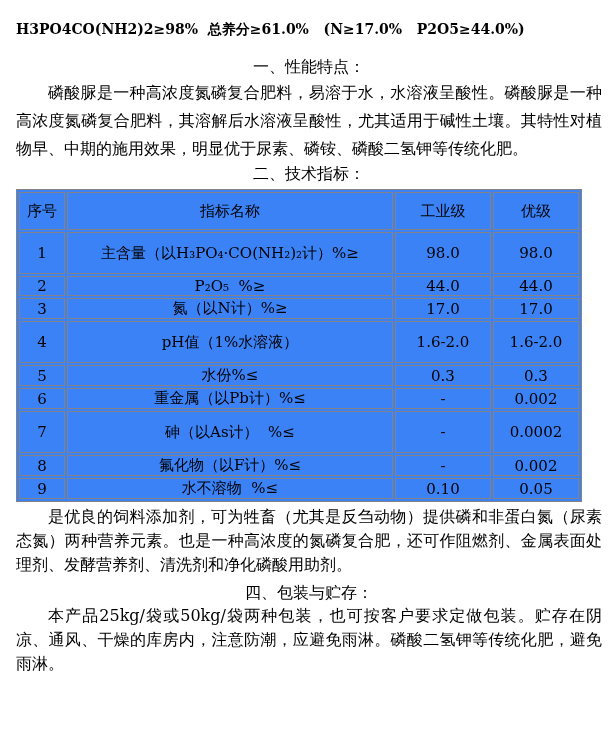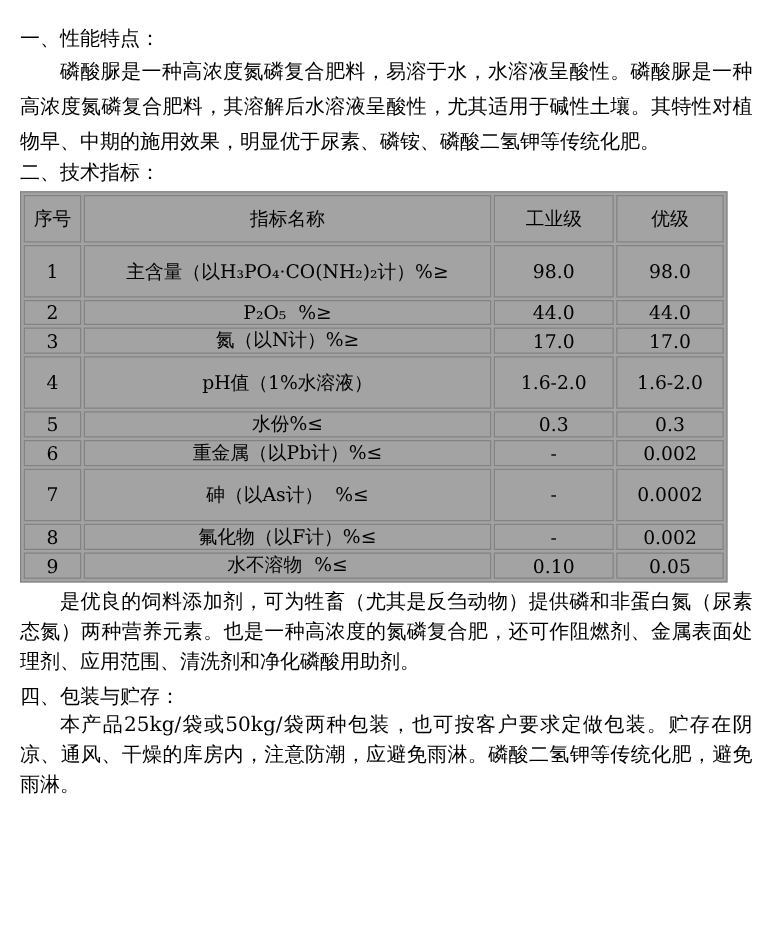--- a/index.html
+++ b/index.html
@@ -14,53 +14,54 @@
     margin:2px 0 0;line-height:42px;letter-spacing:2px;white-space:pre;
   }
   .title .suffix{font-size:17px;letter-spacing:0;}
 
   .formula{
     margin:18px 0 0;font-size:14px;font-weight:bold;
     line-height:18px;white-space:pre-wrap;
   }
 
   h2.sec{
-    font-size:16px;font-weight:normal;margin:0;line-height:17px;
+    font-size:16px;font-weight:normal;margin:0;line-height:17px;text-align:center;
   }
   #s1h{margin-top:20px;}
   #s2h{margin-top:2px;}
   #s3h{margin-top:4px;}
   #s4h{margin-top:7px;}
 
   p.body-text{
     margin:4px 0 0;font-size:16px;line-height:28px;
     text-indent:2em;text-align:justify;white-space:pre-wrap;
   }
   p.tight{line-height:24px;margin-top:3px;}
 
   table.spec{
     border-collapse:separate;border-spacing:2px;
-    border:1px solid #848284;background:#a3a3a3;
+    border:1px solid #848284;background:#3b82f6;
     width:558px;margin:7px 0 0 0;table-layout:fixed;
   }
   .spec th,.spec td{
     border:1px solid #848284;text-align:center;vertical-align:middle;
     font-weight:normal;font-size:15px;padding:0 2px;overflow:hidden;
     white-space:pre-wrap;
   }
   .spec tr.hd{height:38px;}
   .spec tr.tall{height:42px;}
   .spec tr.short{height:20px;}
 </style>
 </head>
 <body>
 
 <div class="page">
 
 
+  <p class="formula">H3PO4CO(NH2)2≥98%  总养分≥61.0%   (N≥17.0%   P2O5≥44.0%)</p>
 
   <h2 class="sec" id="s1h">一、性能特点：</h2>
   <p class="body-text">磷酸脲是一种高浓度氮磷复合肥料，易溶于水，水溶液呈酸性。磷酸脲是一种高浓度氮磷复合肥料，其溶解后水溶液呈酸性，尤其适用于碱性土壤。其特性对植物早、中期的施用效果，明显优于尿素、磷铵、磷酸二氢钾等传统化肥。</p>
 
   <h2 class="sec" id="s2h">二、技术指标：</h2>
 
   <table class="spec">
     <colgroup>
       <col style="width:46px">
         <col style="width:326px">
@@ -124,18 +125,18 @@
     </tr>
     <tr class="short">
       <td>9</td>
       <td>水不溶物  %≤</td>
       <td>0.10</td>
       <td>0.05</td>
     </tr>
   </tbody>
     </table>
 
-  <p class="body-text tight">是优良的饲料添加剂，可为牲畜（尤其是反刍动物）提供磷和非蛋白氮（尿素态氮）两种营养元素。也是一种高浓度的氮磷复合肥，还可作阻燃剂、金属表面处理剂、应用范围、清洗剂和净化磷酸用助剂。</p>
+  <p class="body-text tight">是优良的饲料添加剂，可为牲畜（尤其是反刍动物）提供磷和非蛋白氮（尿素态氮）两种营养元素。也是一种高浓度的氮磷复合肥，还可作阻燃剂、金属表面处理剂、发酵营养剂、清洗剂和净化磷酸用助剂。</p>
 
   <h2 class="sec" id="s4h">四、包装与贮存：</h2>
   <p class="body-text tight">本产品25kg/袋或50kg/袋两种包装，也可按客户要求定做包装。贮存在阴凉、通风、干燥的库房内，注意防潮，应避免雨淋。磷酸二氢钾等传统化肥，避免雨淋。</p>
 
 </div>
 
 </body></html>

